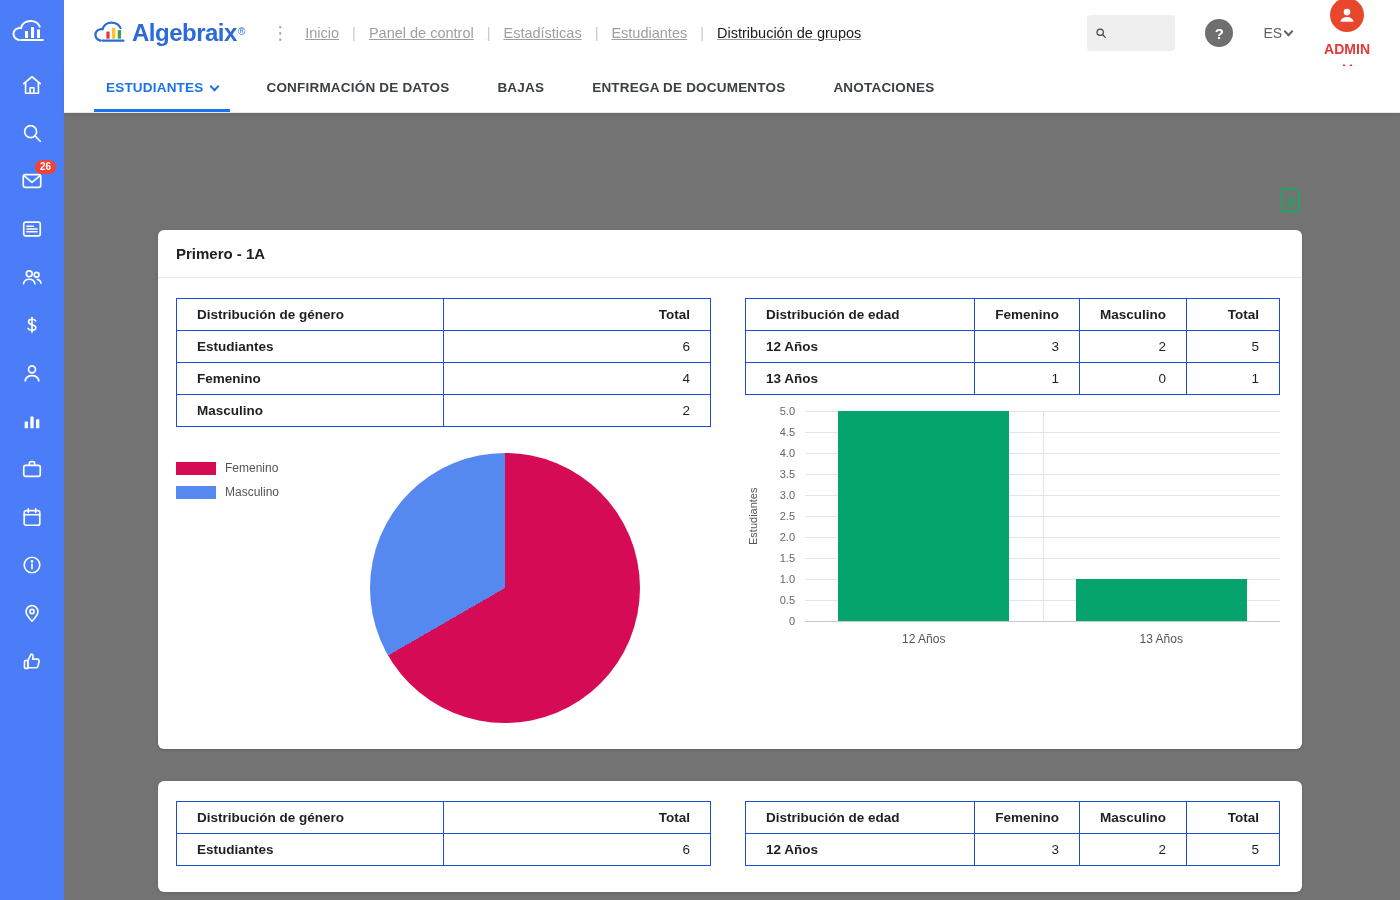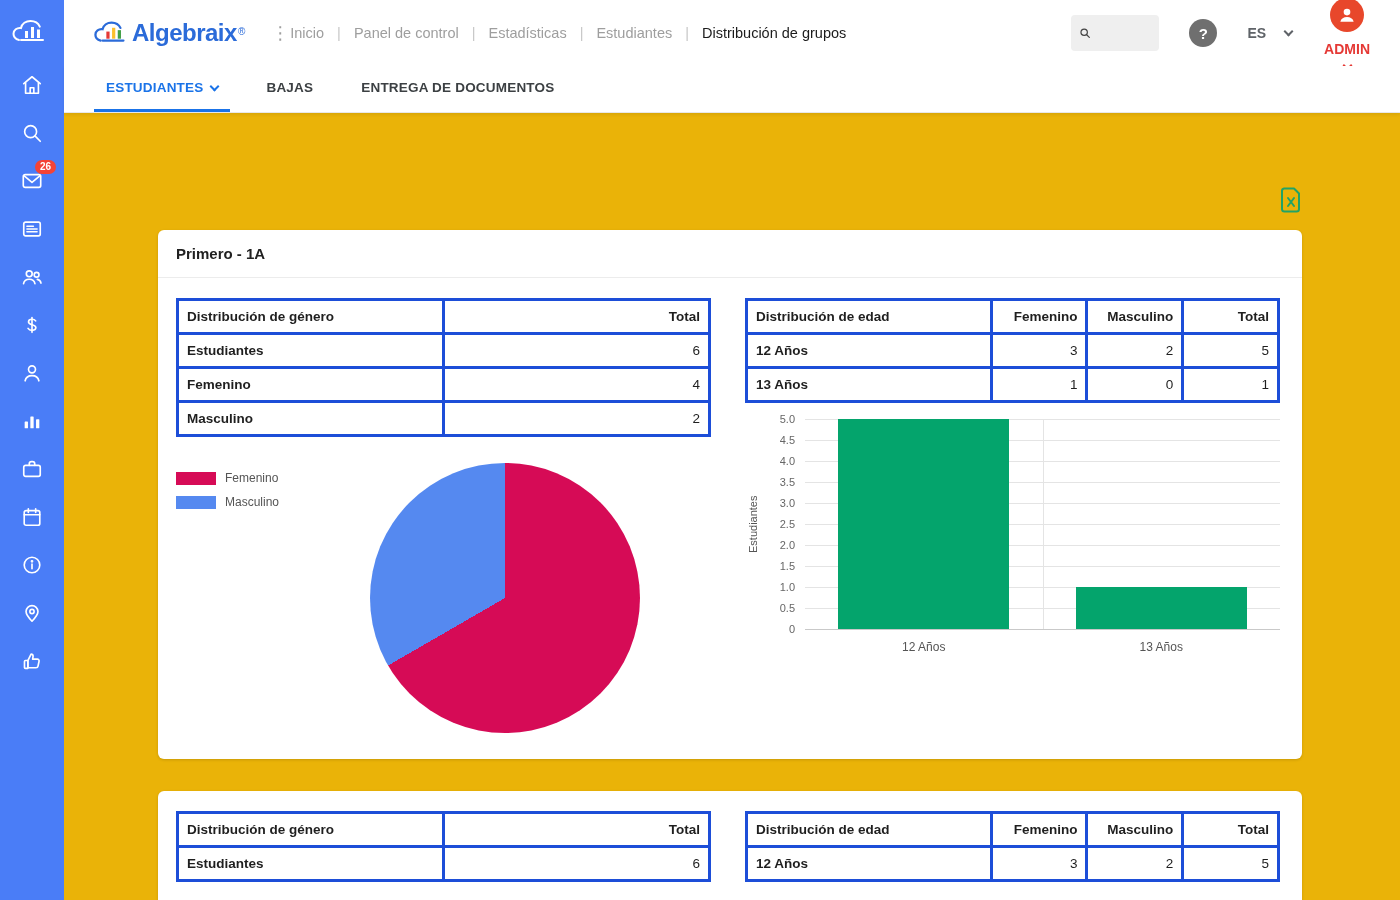--- a/index.html
+++ b/index.html
@@ -22,56 +22,56 @@
 
   
   .main { flex:1; display:flex; flex-direction:column; min-width:0; }
 
   
   .topbar { height:66px; background:#fff; display:flex; align-items:center; padding:0 30px 0 30px; flex-shrink:0; }
   .brand { display:flex; align-items:center; cursor:pointer; }
   .brand-text { color:#2B6BD9; font-size:24px; font-weight:800; letter-spacing:-0.5px; }
   .brand-mark { color:#2B6BD9; font-size:10px; vertical-align:super; margin-left:1px; }
   .more-dots { margin-left:26px; color:#9e9e9e; font-size:18px; cursor:pointer; line-height:1; }
-  .breadcrumb { margin-left:1px; display:flex; align-items:flex-start; gap:13px; font-size:14.5px; color:#9e9e9e; }
+  .breadcrumb { margin-left:16px; display:flex; align-items:flex-start; gap:13px; font-size:14.5px; color:#9e9e9e;text-decoration:underline; }
   .breadcrumb a { color:#9e9e9e; text-decoration:none; cursor:pointer; }
   .breadcrumb .current { color:#1b1b1b; cursor:default; }
   .breadcrumb .sep { color:#c7c7c7; }
   .topbar-spacer { flex:1; }
   .searchbox { width:88px; height:36px; background:#efefef; border-radius:4px; display:flex; align-items:center; padding:0 8px; gap:6px; }
   .searchbox input { border:none; background:transparent; outline:none; width:100%; font-size:13px; font-family:inherit; }
   .help-btn { width:28px; height:28px; border-radius:50%; background:#6f6f6f; color:#fff; display:flex; align-items:center;
               justify-content:center; font-size:15px; font-weight:bold; margin-left:30px; cursor:pointer; }
-  .lang { margin-left:30px; color:#5f6368; font-size:14px; display:flex; align-items:center; gap:19px; cursor:pointer;font-weight:bold; }
+  .lang { margin-left:30px; color:#5f6368; font-size:14px; display:flex; align-items:center; gap:3px; cursor:pointer; }
   .admin { margin-left:32px; display:flex; align-items:center; gap:9px; color:#E53935; font-weight:bold; font-size:14px; cursor:pointer;flex-direction:column; }
   .avatar { width:34px; height:34px; border-radius:50%; background:#E8472B; display:flex; align-items:center; justify-content:center; }
   .caret { display:inline-block; width:7px; height:7px; border-right:2px solid currentColor; border-bottom:2px solid currentColor;
            transform:rotate(45deg); margin-top:-4px; }
 
   
   .tabs { height:47px; background:#fff; display:flex; align-items:stretch; padding-left:30px; gap:24px;
           border-bottom:1px solid #e8e8e8; box-shadow:0 2px 3px rgba(0,0,0,0.07); flex-shrink:0; position:relative; z-index:2; }
   .tab { display:flex; align-items:center; gap:8px; padding:0 12px; font-size:13.5px; font-weight:bold; color:#3c4043;
          letter-spacing:0.2px; border-bottom:3px solid transparent; cursor:pointer; text-decoration:none; }
   .tab.active { color:#1A73E8; border-bottom-color:#1A73E8; }
   .tab.active .caret { margin-top:-3px; }
 
   
-  .content { flex:1; background:#eab308; overflow:hidden; padding:74px 98px 0 94px; }
+  .content { flex:1; background:#737373; overflow:hidden; padding:74px 98px 0 94px; }
   .export-row { display:flex; justify-content:flex-end; margin-bottom:14px; }
   .excel-btn { background:none; border:none; padding:0; cursor:pointer; }
 
   .card { background:#fff; border-radius:6px; box-shadow:0 1px 3px rgba(0,0,0,0.15); margin-bottom:32px; }
   .card-title { margin:0; padding:15px 18px; font-size:15px; font-weight:bold; color:#212121; border-bottom:1px solid #ececec; }
   .card-body { display:flex; gap:34px; padding:20px 18px 26px; }
   .col { width:535px; }
 
   
   .data-table { width:100%; border-collapse:collapse; background:#fff; font-size:13.5px; color:#1f1f1f; border:1px solid #c6c6c6; }
-  .data-table th, .data-table td { border:3px solid #1d4ed8; padding:8px 8px; }
+  .data-table th, .data-table td { border:1px solid #1d4ed8; padding:8px 20px; }
   .t-label { text-align:left; font-weight:bold; }
   .t-num { text-align:right; }
   th.t-num { font-weight:bold; }
   td.t-val { font-weight:normal; }
 
   
   .pie-row { display:flex; margin-top:26px; }
   .legend { width:122px; padding-top:8px; }
   .legend-item { display:flex; align-items:center; gap:9px; margin-bottom:10px; font-size:12px; color:#555; }
   .swatch { width:40px; height:13px; display:inline-block; flex-shrink:0; }
@@ -258,24 +258,30 @@
         <span class="caret"></span>
       </div>
     </header>
 
     <nav class="tabs">
       <a class="tab active">
         <span>ESTUDIANTES</span>
         <span class="caret"></span>
       </a>
       <a class="tab">
+        <span>CONFIRMACIÓN DE DATOS</span>
+      </a>
+      <a class="tab">
         <span>BAJAS</span>
       </a>
       <a class="tab">
         <span>ENTREGA DE DOCUMENTOS</span>
+      </a>
+      <a class="tab">
+        <span>ANOTACIONES</span>
       </a>
     </nav>
 
     <main class="content">
 
       <div class="export-row">
         <button class="excel-btn">
           <svg width="21" height="26" viewBox="0 0 21 26" fill="none" stroke="#21A366" stroke-width="2" stroke-linecap="round" stroke-linejoin="round">
             <path d="M3 1.5h10l5 5V22a2.5 2.5 0 0 1-2.5 2.5h-12A2.5 2.5 0 0 1 1 22V4a2.5 2.5 0 0 1 2-2.5z"></path>
             <path d="m7 11 6 8m0-8-6 8"></path>

